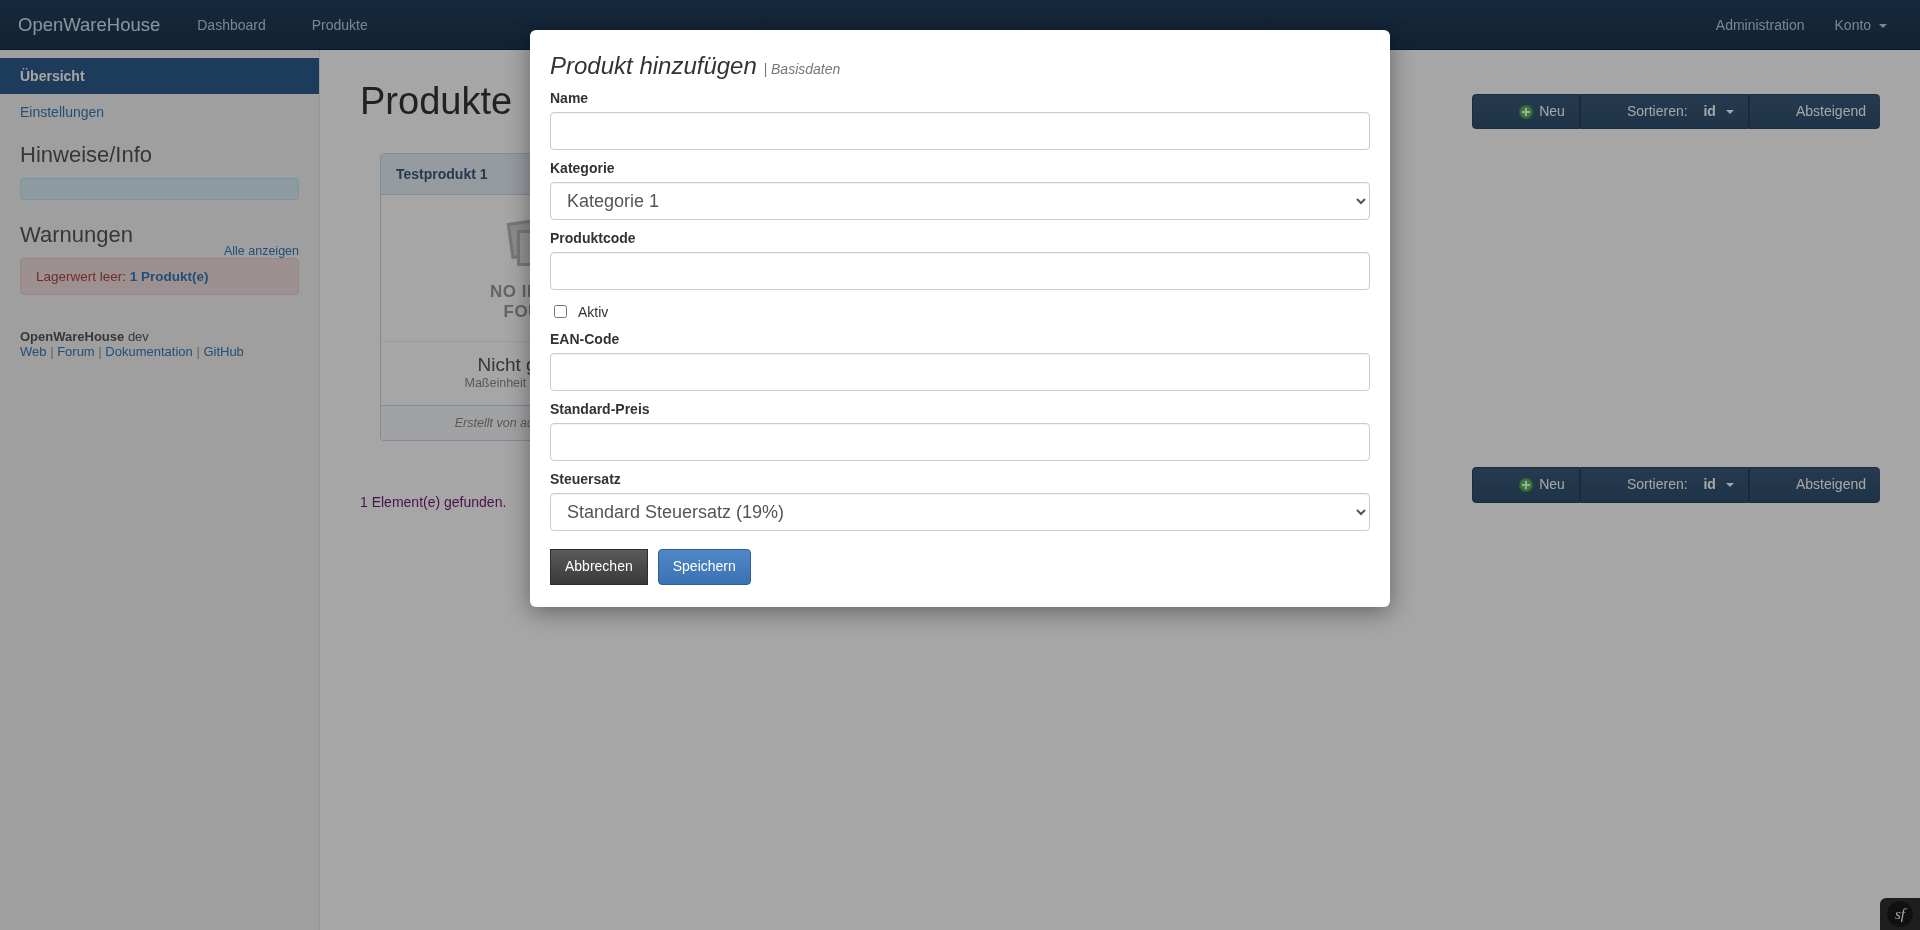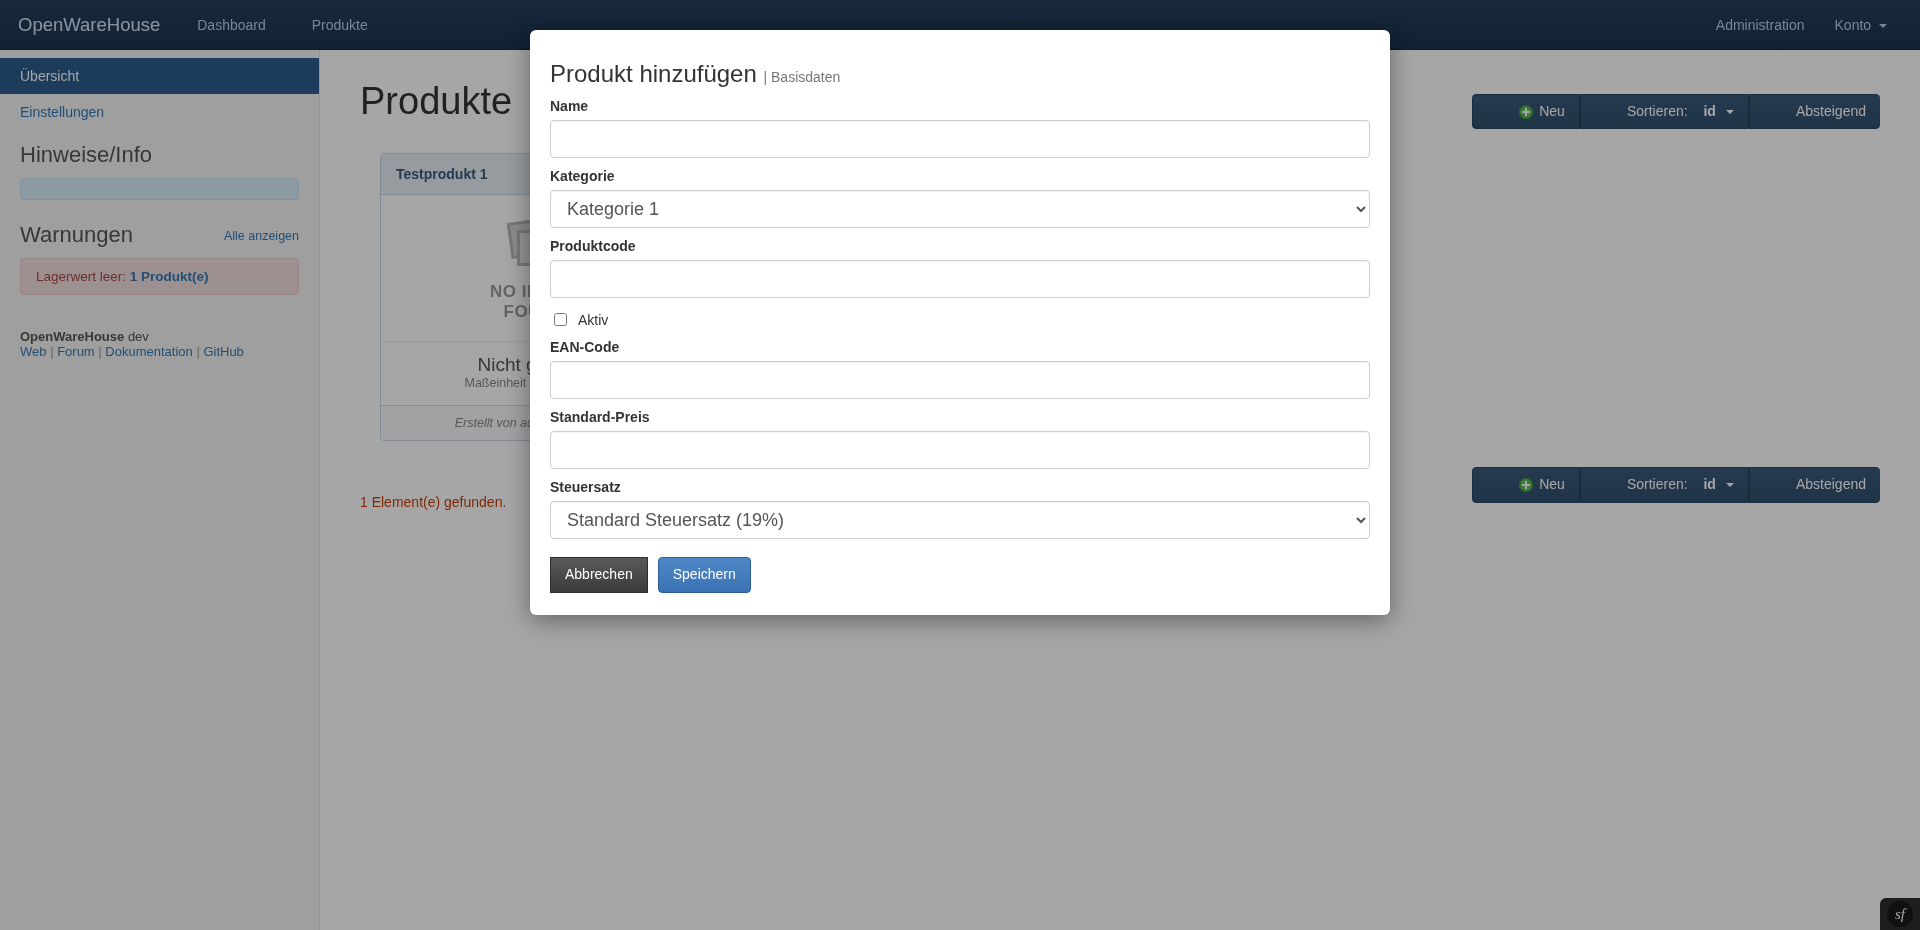--- a/index.html
+++ b/index.html
@@ -69,29 +69,29 @@
     background: var(--sidebar-bg);
     border-right: 1px solid var(--sidebar-border);
     padding: 0 0 20px 0;
     font-size: 14px;
   }
   .sidebar .nav-pills { margin: 8px 0 12px 0; }
   .sidebar .pill {
     display:block; padding: 10px 20px; cursor:pointer; color: var(--link);
   }
   .sidebar .pill.active {
-    background: var(--sidebar-active-bg); color: var(--sidebar-active-text);
+    background: var(--sidebar-active-bg); color: var(--sidebar-active-text); font-weight: bold;
   }
   .sidebar .section { padding: 0 20px; margin-top: 10px; }
   .sidebar h3 { font-size: 22px; font-weight: 500; margin: 8px 0 10px 0; color:#555; }
   .alert { padding: 10px 15px; border-radius: 4px; border:1px solid transparent; margin-bottom: 14px; font-size:13.5px; }
   .alert-info { background: var(--alert-info-bg); border-color: var(--alert-info-border); min-height: 22px; }
   .alert-danger { background: var(--alert-danger-bg); border-color: var(--alert-danger-border); color: var(--alert-danger-text); }
   .alert-danger a { color: var(--link); font-weight: bold; text-decoration: none; }
-  .section .heading-row { display:flex; justify-content: space-between; align-items:center; }
+  .section .heading-row { display:flex; justify-content: space-between; align-items:flex-end; }
   .section .heading-row a { font-size: 12.5px; color: var(--link); text-decoration:none; cursor:pointer;}
   .sidebar-footer { padding: 20px 20px 0 20px; font-size: 13px; color:#555;}
   .sidebar-footer a { color: var(--link); text-decoration: none; }
   .sep { color:#999; }
 
   
   .main { flex:1; padding: 20px 40px; position:relative; background:#ffffff; }
   .page-head { display:flex; align-items:center; justify-content:space-between; }
   .page-title { font-size: 38px; font-weight: 500; margin: 10px 0 30px 0; }
   .toolbar { display:inline-flex; border-radius:4px; overflow:hidden; }
@@ -139,34 +139,34 @@
   .noimg .ph .back  { width:44px; height:36px; left:4px; top:0; transform: rotate(-8deg); }
   .noimg .ph .front { width:44px; height:36px; left:12px; top:10px; background:#e4e4e4;}
   .noimg .txt { color:#9a9a9a; font-weight:bold; letter-spacing:0.5px; line-height:1.2; font-size:17px; }
   .card-divider { border-top:1px solid #eee; margin: 18px -15px 12px -15px; }
   .card-body .line1 { font-size: 19px; color:#555; }
   .card-body .line2 { font-size: 12.5px; color:#888; }
   .card-body .line2 i { font-style: italic; }
   .product-card .card-footer { background:#f7f9fc; border-top:1px solid var(--panel-border); padding:10px 15px; text-align:center; font-size:12.5px; font-style:italic; color:#888;}
 
   .results-row { display:flex; justify-content:space-between; align-items:center; margin-top: 20px; }
-  .results-row .count { color:#c2410c;margin-top:33px; }
+  .results-row .count { color:#701a75;margin-top:33px; }
 
   
   .overlay {
     position:absolute; inset:0; background: var(--overlay); z-index: 100;
   }
   .modal {
     position:absolute; z-index: 101;
     top: 30px; left: 50%; transform: translateX(-50%);
     width: 860px; background:#fff; border-radius:6px;
     box-shadow: 0 5px 25px rgba(0,0,0,0.4);
     padding: 22px 20px 22px 20px;
   }
-  .modal h2 { margin:8px 0 6px 0; font-size: 24px; font-weight:500; }
+  .modal h2 { margin:0 0 6px 0; font-size: 24px; font-weight:500;font-style:italic; }
   .modal h2 .sub { font-size: 14px; color: var(--muted); font-weight:400; }
   .form-group { margin-top: 10px; }
   .form-label { font-weight: bold; display:block; margin-bottom: 6px; font-size: 14px; }
   .form-control {
     width:100%; height:38px; border:1px solid var(--input-border); border-radius:4px;
     padding: 6px 12px; font-size:18px; background:#fff; color:#555;
     box-shadow: inset 0 1px 1px rgba(0,0,0,0.05);
   }
   select.form-control { appearance:auto; }
   .checkbox-row { display:flex; align-items:center; gap:8px; margin-top:12px; }

